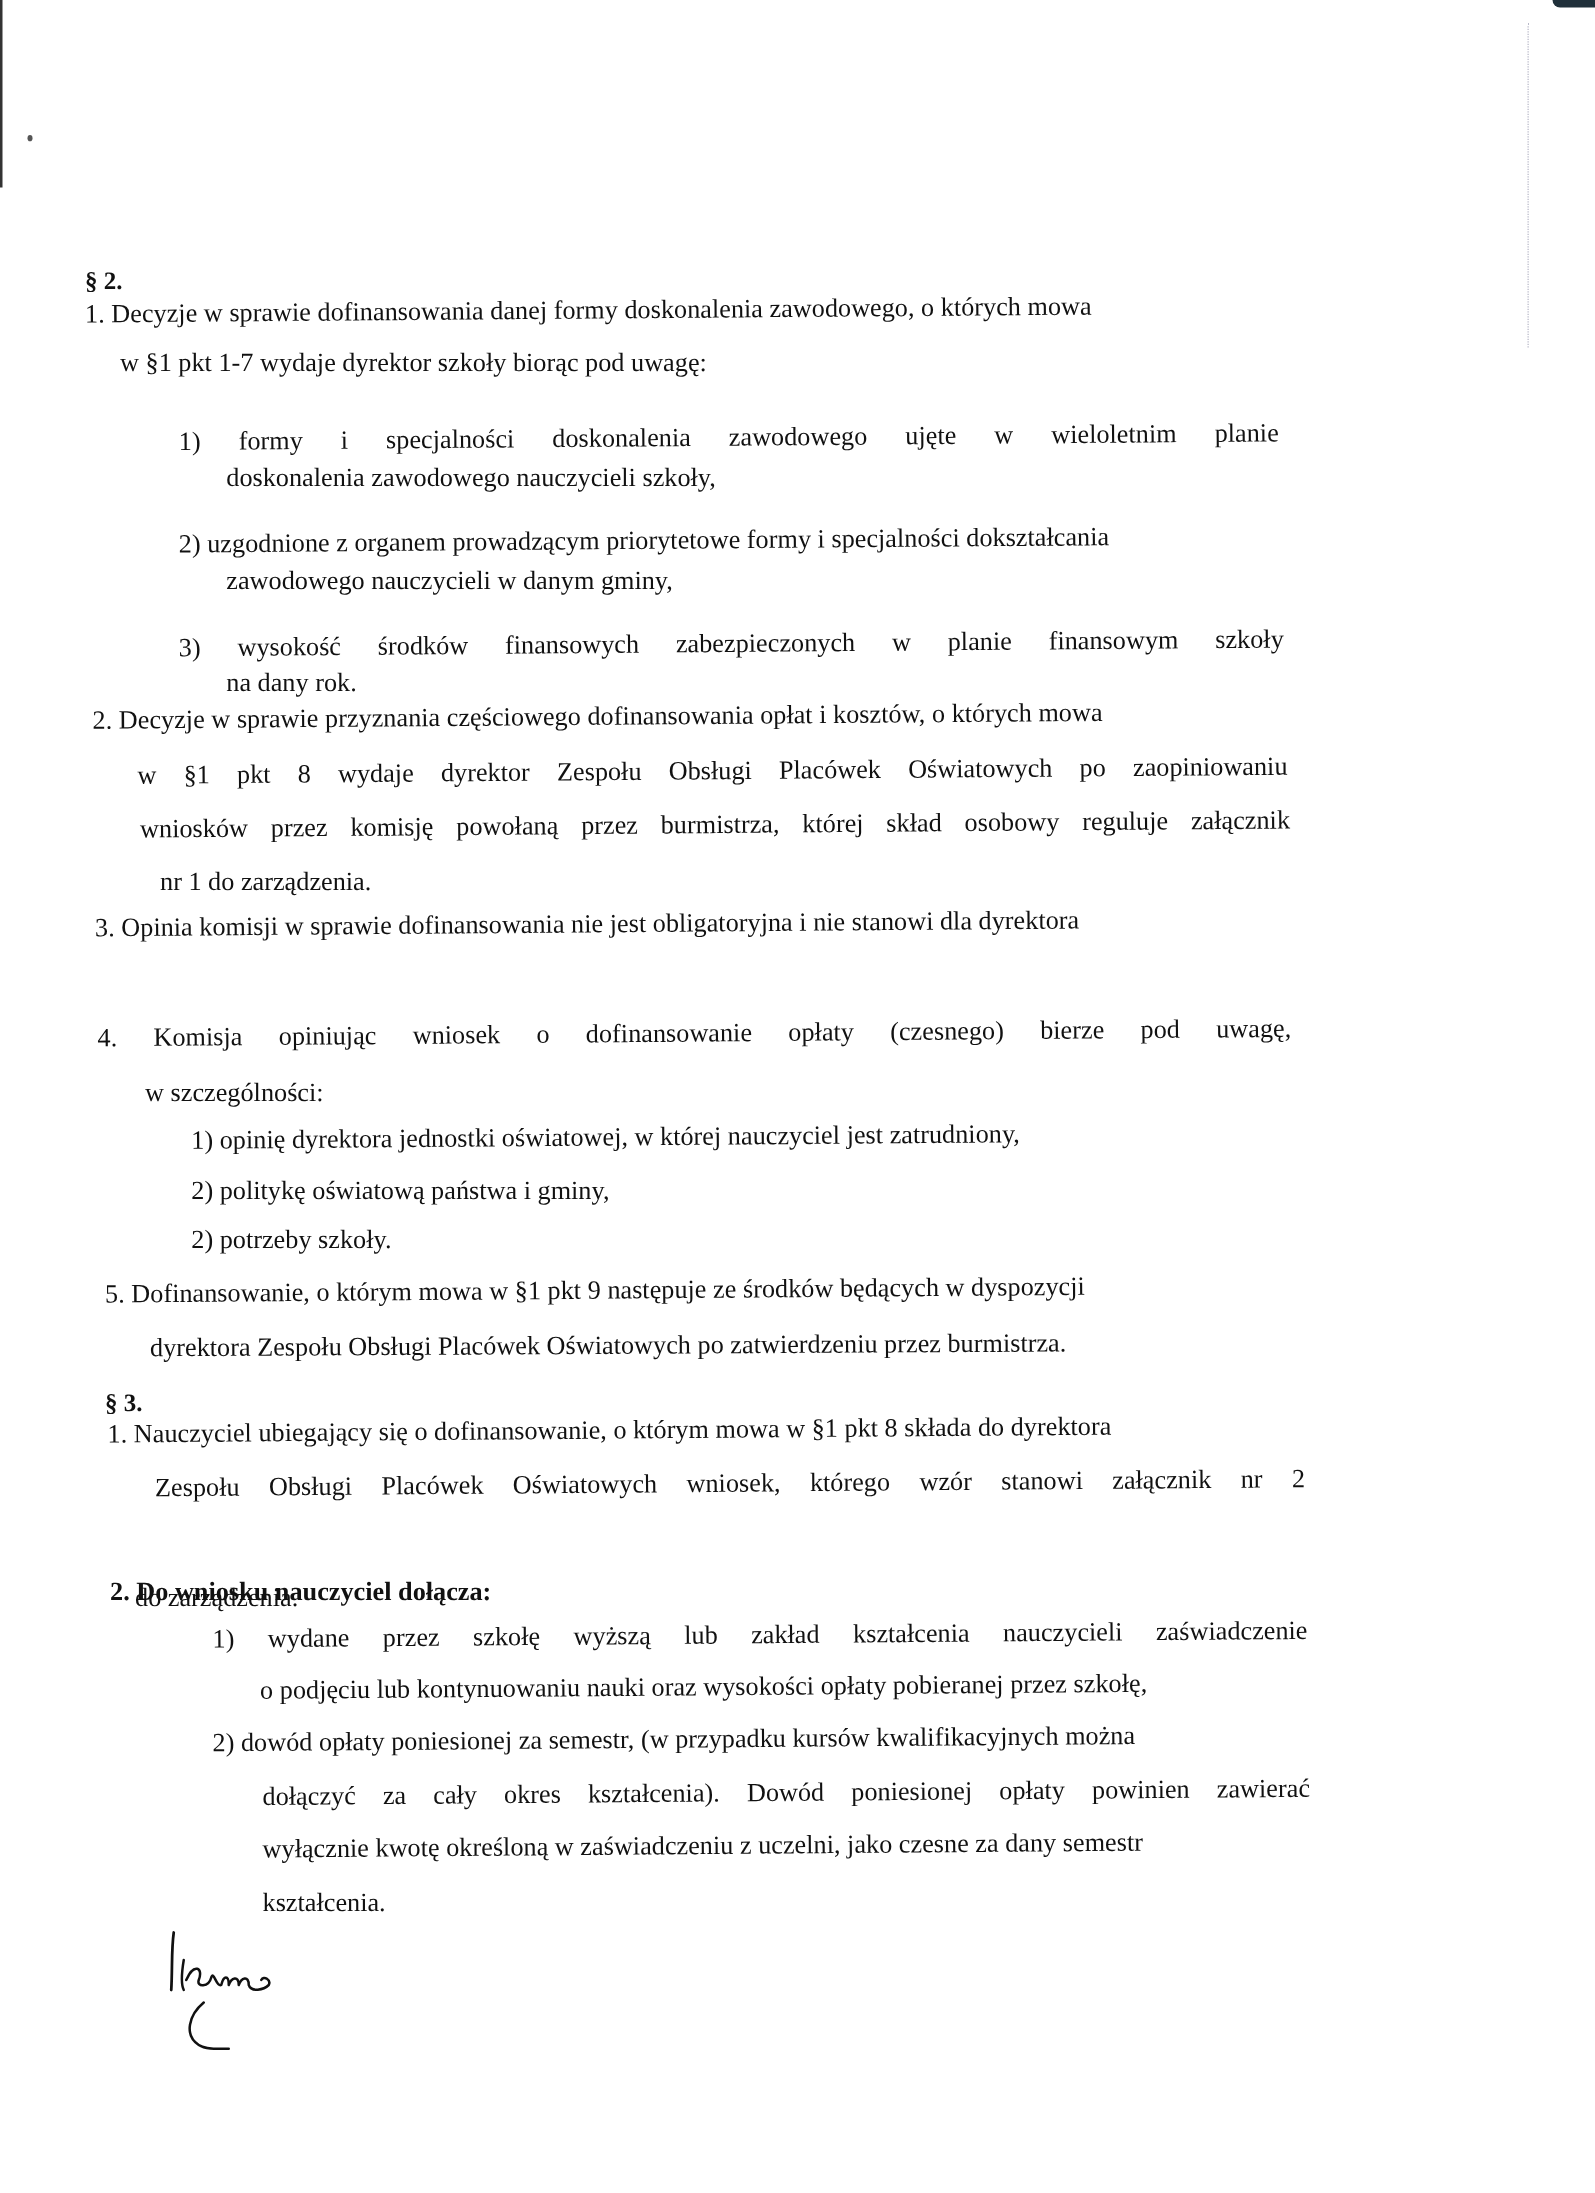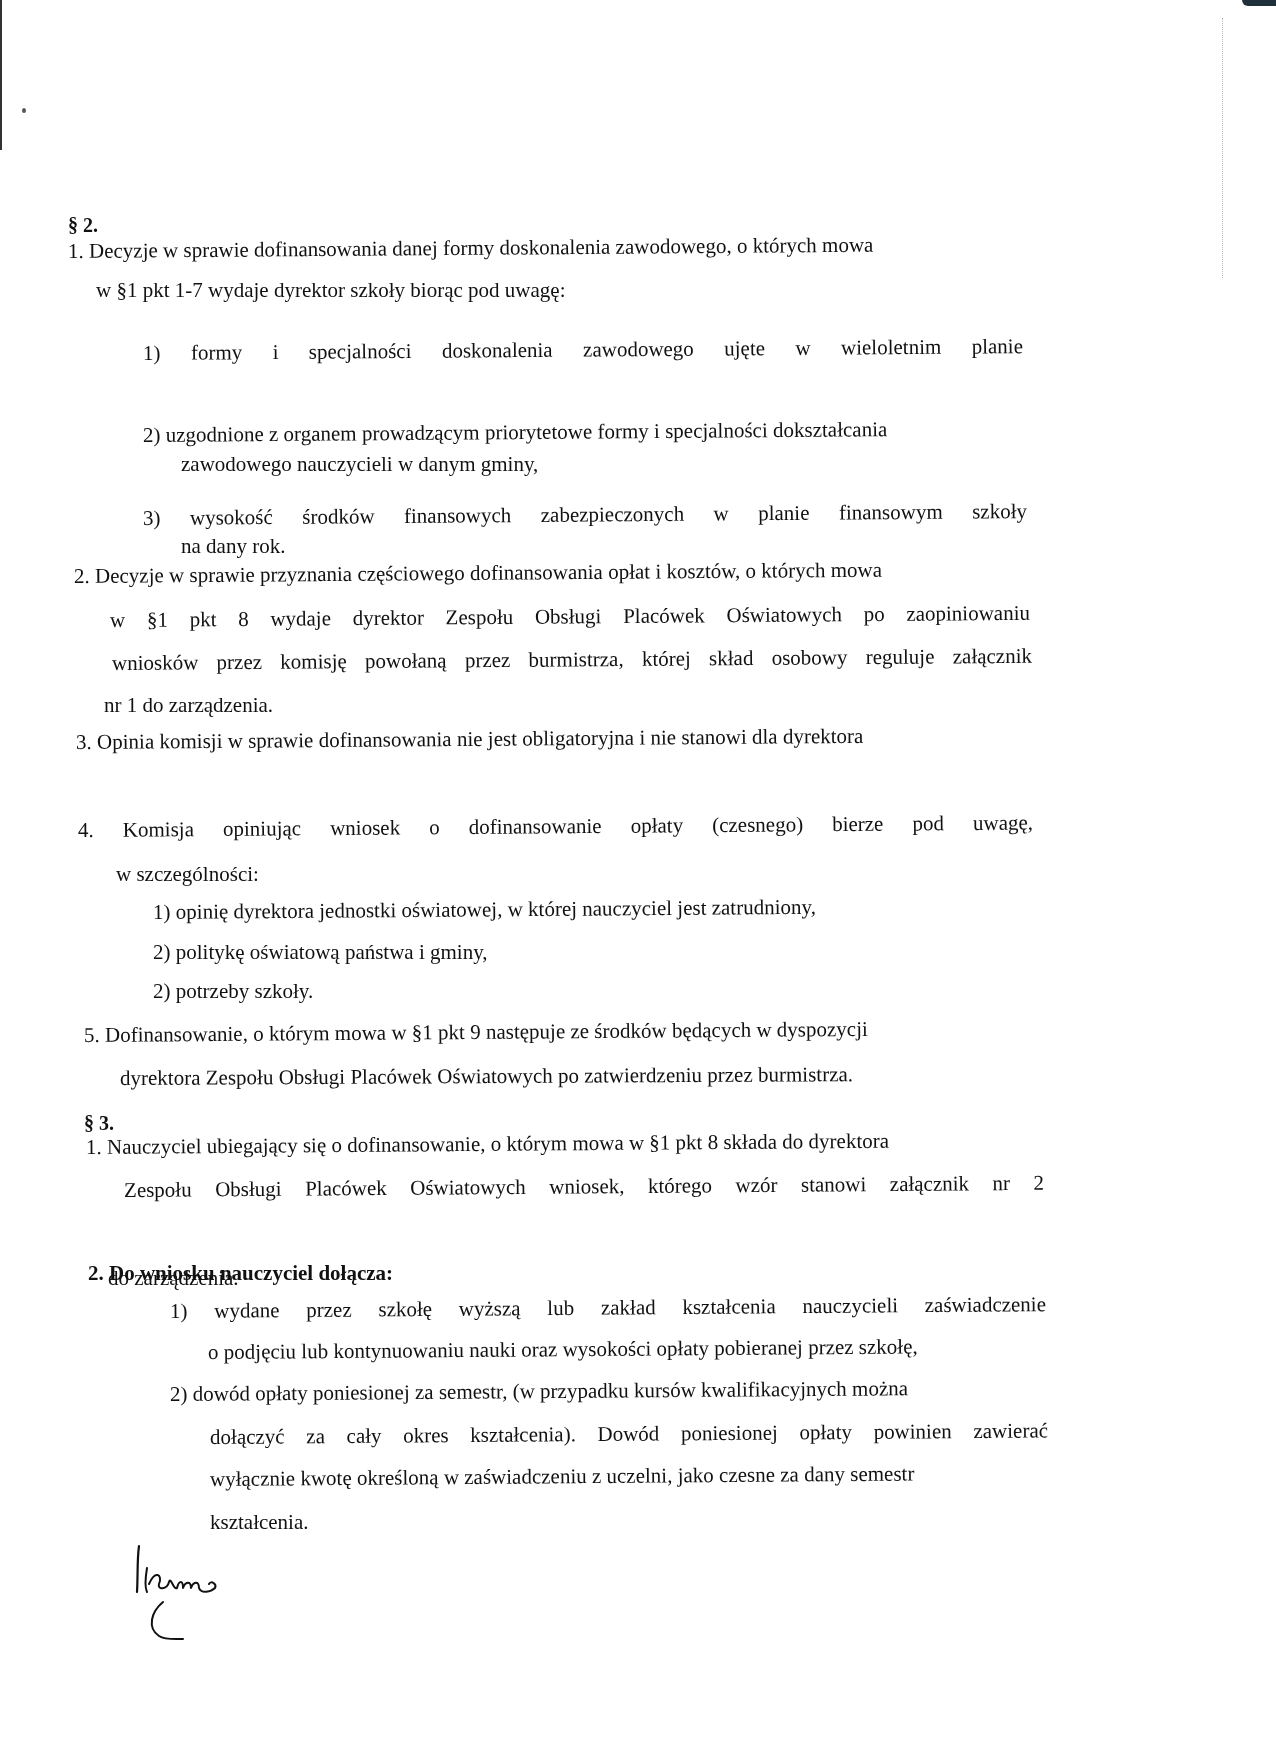--- a/index.html
+++ b/index.html
@@ -35,29 +35,30 @@
   <div class="scan-edge-left"></div>
   <div class="scan-edge-right"></div>
   <div class="scan-corner"></div>
   <div class="speck" style="left:22px;top:108px;width:4px;height:5px;"></div>
 
   <div class="line heading" style="left:68px;top:212px;">§ 2.</div>
   <div class="line" style="left:68px;top:238px;transform:rotate(-0.45deg);">1. Decyzje w sprawie dofinansowania danej formy doskonalenia zawodowego, o których mowa</div>
   <div class="line" style="left:96px;top:277px;font-family:Liberation Serif, serif;">w §1 pkt 1-7  wydaje dyrektor szkoły biorąc pod uwagę:</div>
 
   <div class="line just" style="left:143px;top:340px;width:880px;transform:rotate(-0.45deg);">1)  formy   i   specjalności   doskonalenia   zawodowego   ujęte   w   wieloletnim   planie</div>
+  <div class="line" style="left:181px;top:369px;">doskonalenia zawodowego nauczycieli szkoły,</div>
   <div class="line" style="left:143px;top:422px;transform:rotate(-0.45deg);">2)  uzgodnione z organem prowadzącym priorytetowe formy i specjalności dokształcania</div>
   <div class="line" style="left:181px;top:451px;">zawodowego nauczycieli w danym gminy,</div>
   <div class="line just" style="left:143px;top:505px;width:884px;transform:rotate(-0.45deg);">3)  wysokość  środków  finansowych  zabezpieczonych  w  planie  finansowym  szkoły</div>
   <div class="line" style="left:181px;top:533px;">na dany rok.</div>
 
   <div class="line" style="left:74px;top:563px;transform:rotate(-0.45deg);">2. Decyzje w sprawie przyznania częściowego dofinansowania opłat i kosztów, o których mowa</div>
   <div class="line just" style="left:110px;top:607px;width:920px;transform:rotate(-0.45deg);">w §1 pkt 8 wydaje dyrektor Zespołu Obsługi Placówek Oświatowych po zaopiniowaniu</div>
   <div class="line just" style="left:112px;top:650px;width:920px;transform:rotate(-0.45deg);">wniosków przez komisję powołaną przez burmistrza, której skład osobowy reguluje załącznik</div>
-  <div class="line" style="left:104px;top:692px;text-align:right;">nr 1 do zarządzenia.</div>
+  <div class="line" style="left:128px;top:692px;text-align:right;">nr 1 do zarządzenia.</div>
 
   <div class="line" style="left:76px;top:729px;transform:rotate(-0.45deg);">3. Opinia komisji w sprawie dofinansowania nie jest obligatoryjna i nie stanowi dla dyrektora</div>
   <div class="line just" style="left:78px;top:817px;width:955px;transform:rotate(-0.45deg);">4. Komisja   opiniując   wniosek   o   dofinansowanie   opłaty   (czesnego)   bierze   pod   uwagę,</div>
   <div class="line" style="left:116px;top:861px;text-align:center;">w szczególności:</div>
 
   <div class="line" style="left:153px;top:899px;transform:rotate(-0.45deg);">1)  opinię dyrektora jednostki oświatowej, w której nauczyciel jest zatrudniony,</div>
   <div class="line" style="left:153px;top:939px;">2)  politykę oświatową państwa i gminy,</div>
   <div class="line" style="left:153px;top:978px;">2)  potrzeby szkoły.</div>
 
   <div class="line" style="left:84px;top:1022px;transform:rotate(-0.45deg);">5. Dofinansowanie, o którym mowa w §1 pkt 9 następuje ze środków będących w dyspozycji</div>

